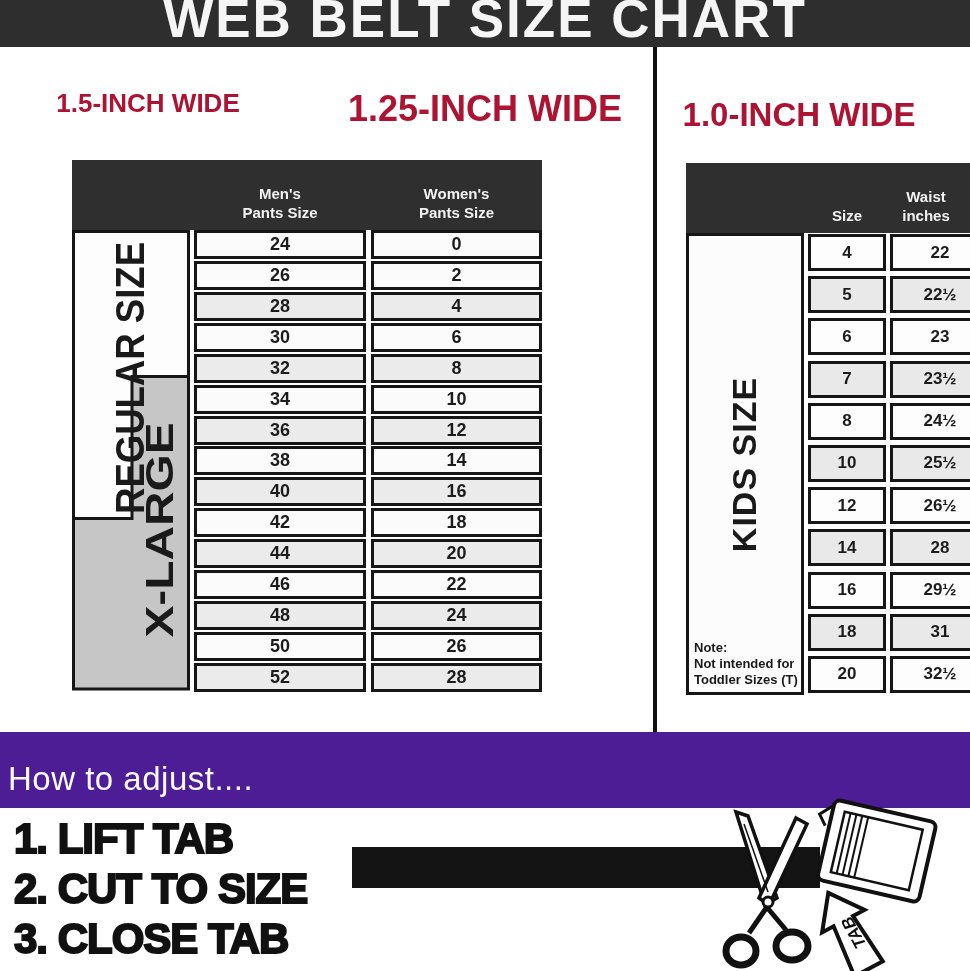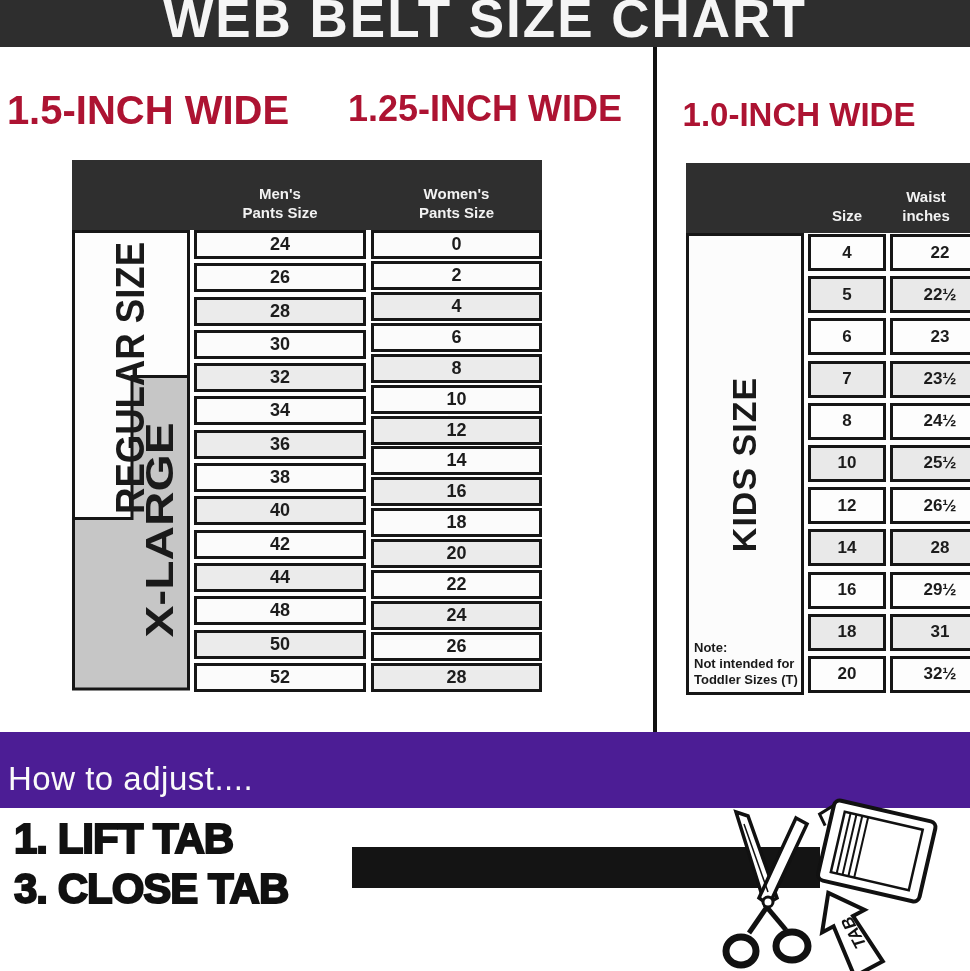--- a/index.html
+++ b/index.html
@@ -7,21 +7,21 @@
   body { font-family:"Liberation Sans", sans-serif; }
   .page { position:relative; width:970px; height:971px; background:#fff; overflow:hidden; }
 
   
   .banner { position:absolute; left:0; top:0; width:970px; height:47px; background:#2e2e2e; overflow:hidden;padding-left:35px; }
   .banner-title { position:absolute; top:-12px; left:0; width:100%; text-align:center;
                   font-size:53px; font-weight:bold; color:#f5f5f5; letter-spacing:2px; white-space:nowrap; }
 
   
   .red-h { position:absolute; color:#ad1332; font-weight:bold; white-space:nowrap; text-align:center; }
-  .h15  { left:0;   top:88px; width:296px; font-size:40px; }
+  .h15  { left:0;   top:88px; width:296px; font-size:26px; }
   .h125 { left:330px; top:88px; width:310px; font-size:36px; }
   .h10  { left:663px; top:96px; width:272px; font-size:33px; }
 
   .vdivider { position:absolute; left:653px; top:47px; width:4px; height:690px; background:#111; }
 
   
   .thead { position:absolute; left:0; top:0; width:100%; height:70px; background:#2f2f2f; }
   .thead-label { position:absolute; bottom:0; height:68px; display:flex; flex-direction:column;
                  justify-content:flex-end; align-items:center; padding-bottom:8px;
                  color:#f2f2f2; font-size:15px; font-weight:bold; line-height:19px; text-align:center; }
@@ -103,20 +103,21 @@
         <div class="cell">26</div>
         <div class="cell">28</div>
         <div class="cell">30</div>
         <div class="cell">32</div>
         <div class="cell">34</div>
         <div class="cell">36</div>
         <div class="cell">38</div>
         <div class="cell">40</div>
         <div class="cell">42</div>
         <div class="cell">44</div>
+        <div class="cell">46</div>
         <div class="cell">48</div>
         <div class="cell">50</div>
         <div class="cell">52</div>
       </div>
 
       <div class="acol womens-col">
         <div class="cell">0</div>
         <div class="cell">2</div>
         <div class="cell">4</div>
         <div class="cell">6</div>
@@ -182,20 +183,21 @@
       </div>
     </div>
   </div>
 
   <div class="howto-bar">
     <span>How to adjust....</span>
   </div>
 
   <div class="steps">
     <div>1. LIFT TAB</div>
+    <div>2. CUT TO SIZE</div>
     <div>3. CLOSE TAB</div>
   </div>
 
   <svg class="illus" width="630" height="181" viewBox="0 0 630 181">
 
     <rect x="12" y="57" width="468" height="41" fill="#141414"></rect>
 
     <g transform="translate(537,60) rotate(13)" stroke="#111" fill="#fff">
       <rect x="-52" y="-40" width="104" height="82" rx="6" stroke-width="4"></rect>
       <rect x="-40" y="-30" width="80" height="62" fill="none" stroke-width="2.5"></rect>

